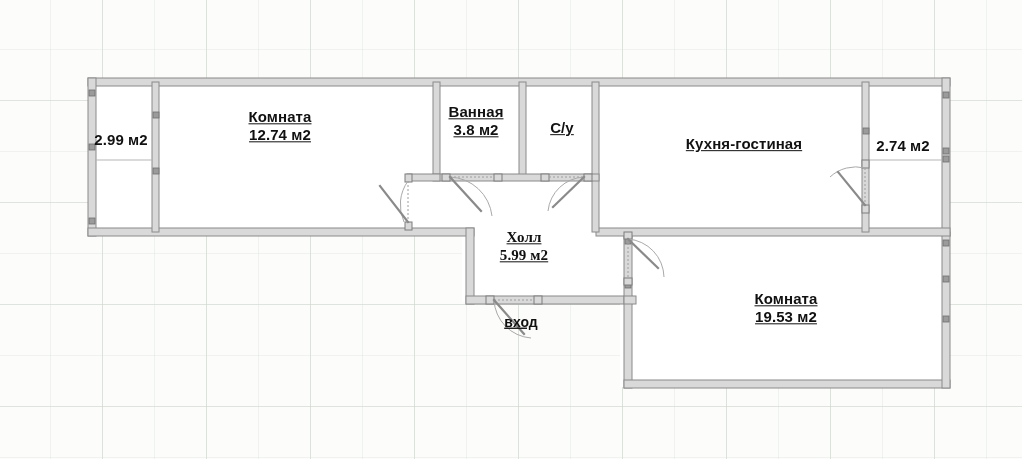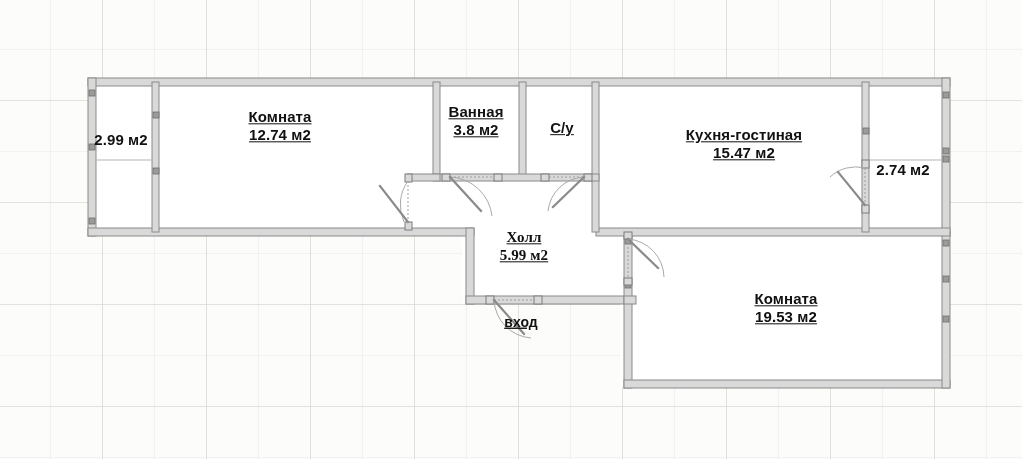--- a/index.html
+++ b/index.html
@@ -218,24 +218,23 @@
     <span class="ln lbl-name"><u>Ванная</u></span>
     <span class="ln lbl-area"><u>3.8 м2</u></span>
   </div>
 
   <div class="room-label" style="left:562px; top:128px; transform:translate(-50%,-50%);">
     <span class="ln lbl-name"><u>С/у</u></span>
   </div>
 
   <div class="room-label" style="left:744px; top:144px; transform:translate(-50%,-50%);">
     <span class="ln lbl-name"><u>Кухня-гостиная</u></span>
-    <span class="ln lbl-area"><u>15.47 м2</u></span>
-  </div>
-
-  <div class="room-label lbl-balcony" style="left:903px; top:146px; transform:translate(-50%,-50%);margin-top:24px;">
+  </div>
+
+  <div class="room-label lbl-balcony" style="left:903px; top:146px; transform:translate(-50%,-50%);">
     <span class="ln lbl-area">2.74 м2</span>
   </div>
 
   <div class="room-label" style="left:524px; top:247px; transform:translate(-50%,-50%);font-family:Liberation Serif, serif;">
     <span class="ln lbl-name"><u>Холл</u></span>
     <span class="ln lbl-area"><u>5.99 м2</u></span>
   </div>
 
   <div class="room-label" style="left:786px; top:308px; transform:translate(-50%,-50%);">
     <span class="ln lbl-name"><u>Комната</u></span>

